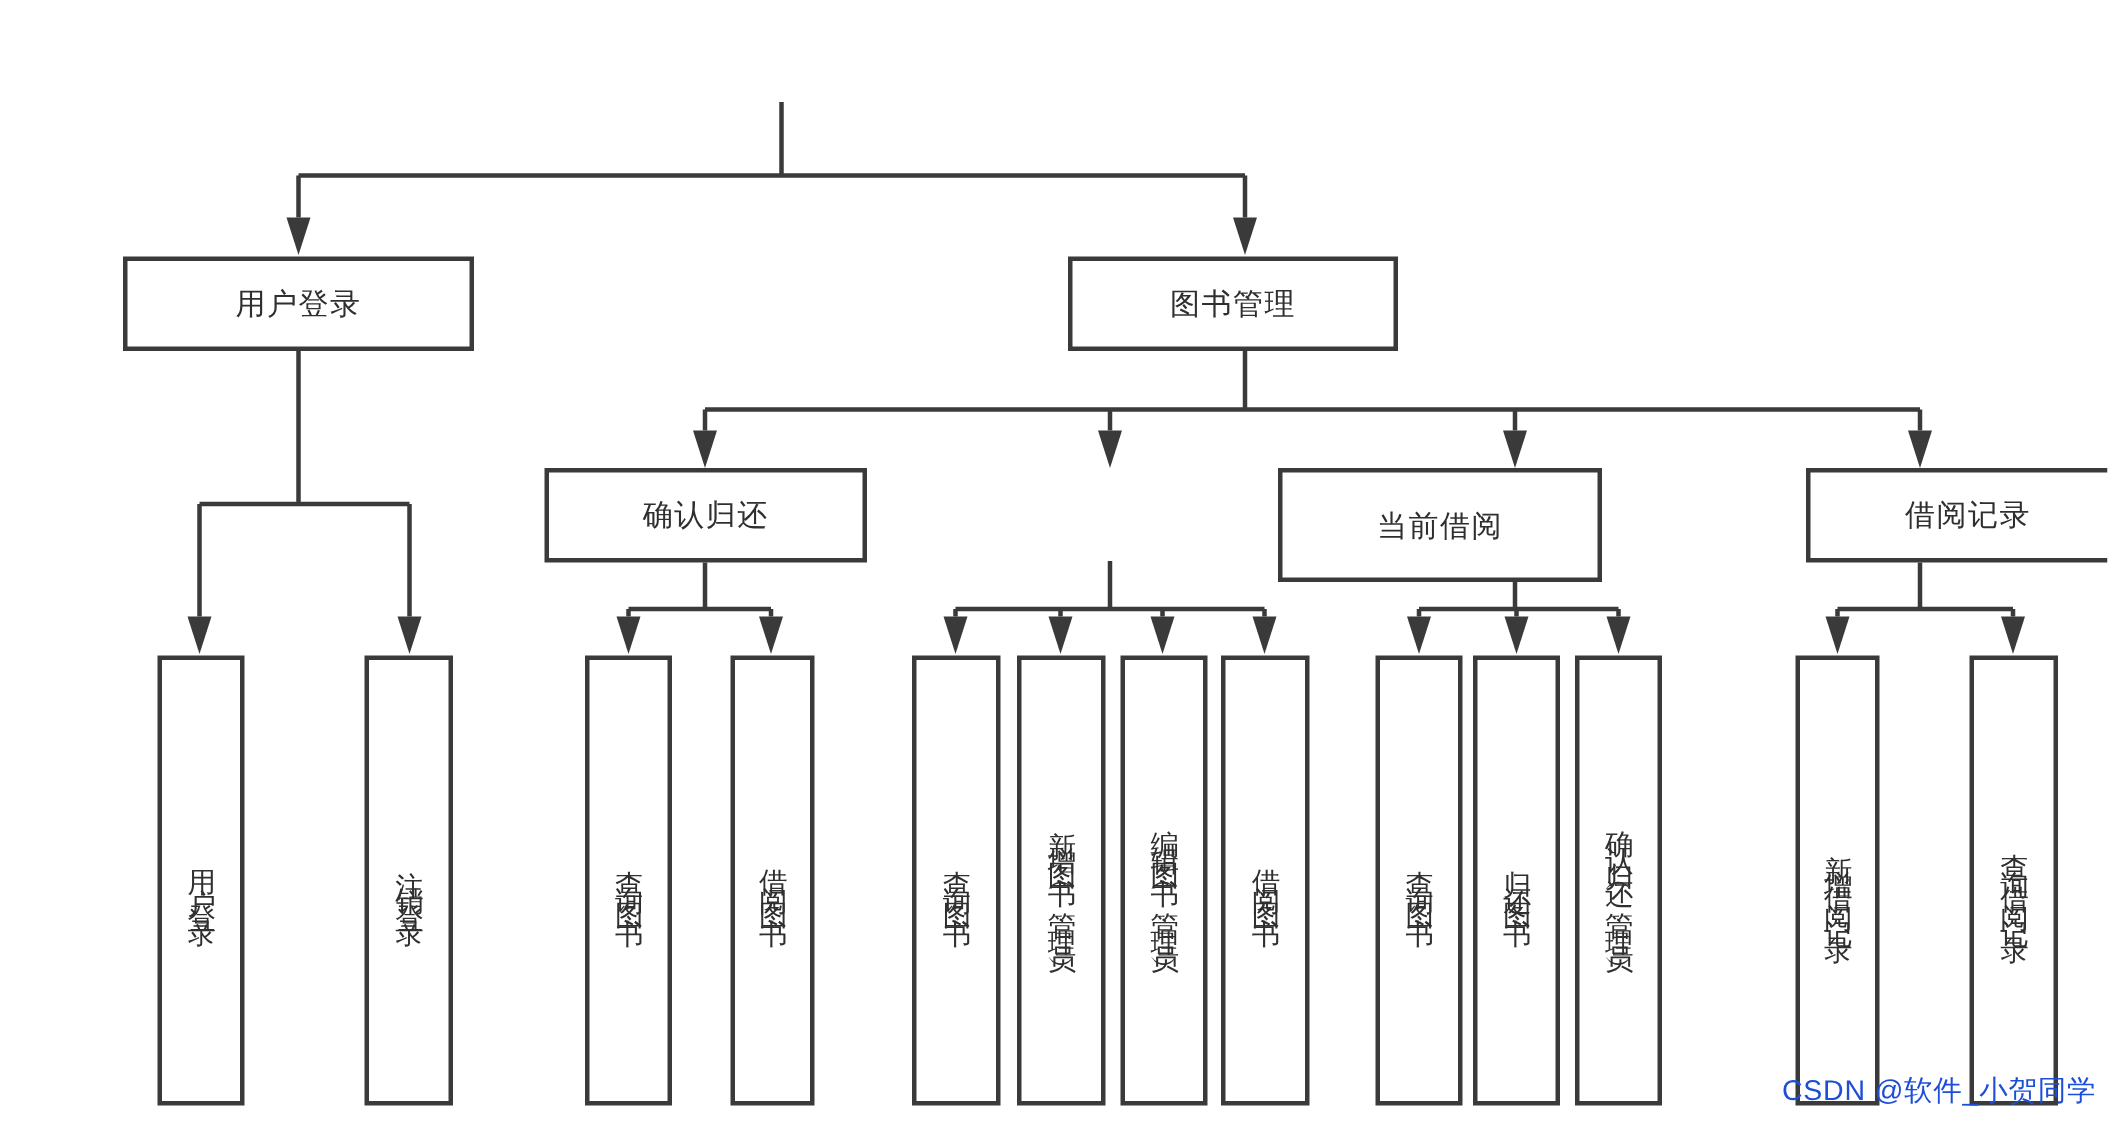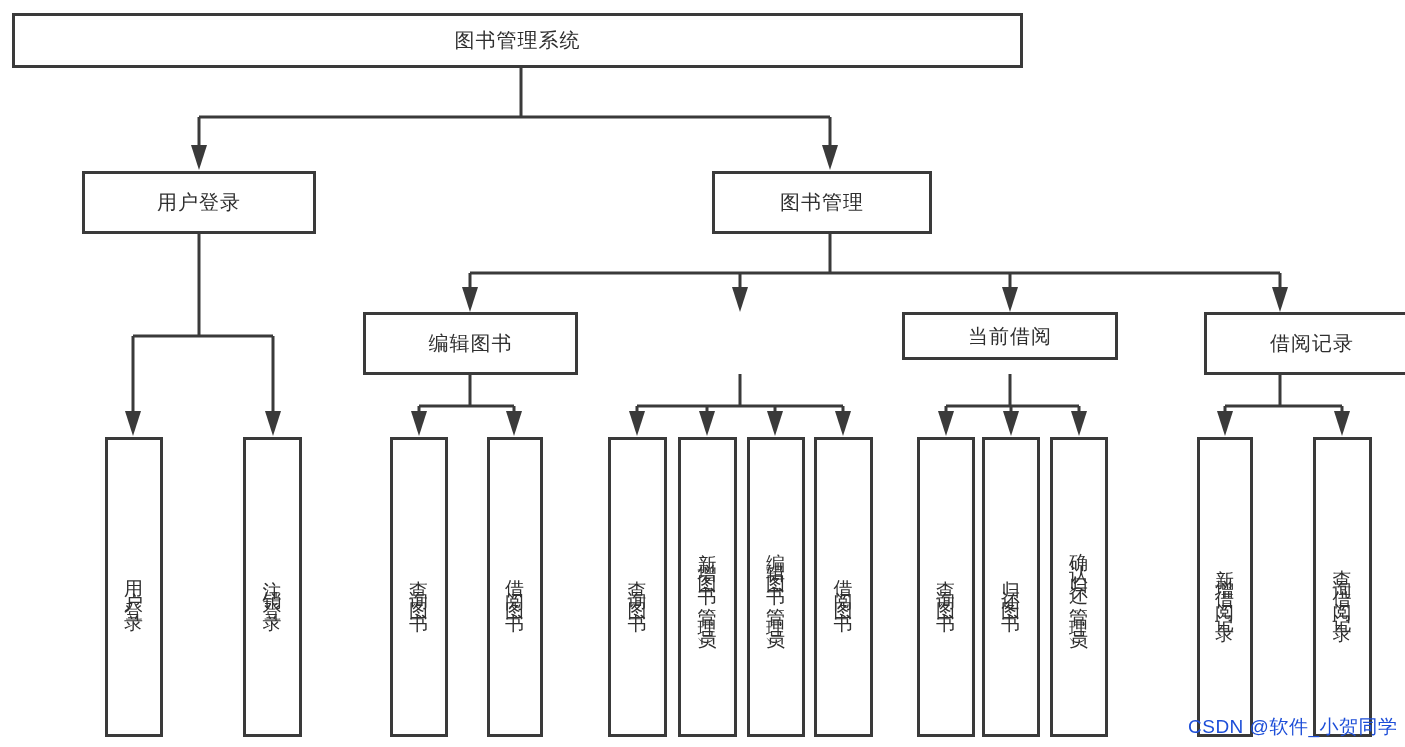--- a/index.html
+++ b/index.html
@@ -61,27 +61,26 @@
       <polygon points="775,436 767,411 783,411"></polygon>
       <polygon points="843,436 835,411 851,411"></polygon>
       <polygon points="946,436 938,411 954,411"></polygon>
       <polygon points="1011,436 1003,411 1019,411"></polygon>
       <polygon points="1079,436 1071,411 1087,411"></polygon>
       <polygon points="1225,436 1217,411 1233,411"></polygon>
       <polygon points="1342,436 1334,411 1350,411"></polygon>
     </g>
   </svg>
 
-  <div class="box hbox" style="left:12px;top:13px;width:1011px;height:55px">图书管理系统</div>
 
   <div class="box hbox" style="left:82px;top:171px;width:234px;height:63px">用户登录</div>
   <div class="box hbox" style="left:712px;top:171px;width:220px;height:63px">图书管理</div>
 
-  <div class="box hbox" style="left:363px;top:312px;width:215px;height:63px">编辑图书</div>
-  <div class="box hbox" style="left:902px;top:312px;width:216px;height:48px">当前借阅</div>
+  <div class="box hbox" style="left:363px;top:312px;width:215px;height:63px">确认归还</div>
+  <div class="box hbox" style="left:852px;top:312px;width:216px;height:76px">当前借阅</div>
   <div class="box hbox" style="left:1204px;top:312px;width:216px;height:63px">借阅记录</div>
 
   <div class="box vbox" style="left:105px;top:437px;width:58px;height:300px">
     <span class="vtext">用户登录</span>
   </div>
   <div class="box vbox" style="left:243px;top:437px;width:59px;height:300px">
     <span class="vtext">注销登录</span>
   </div>
 
   <div class="box vbox" style="left:390px;top:437px;width:58px;height:300px">

